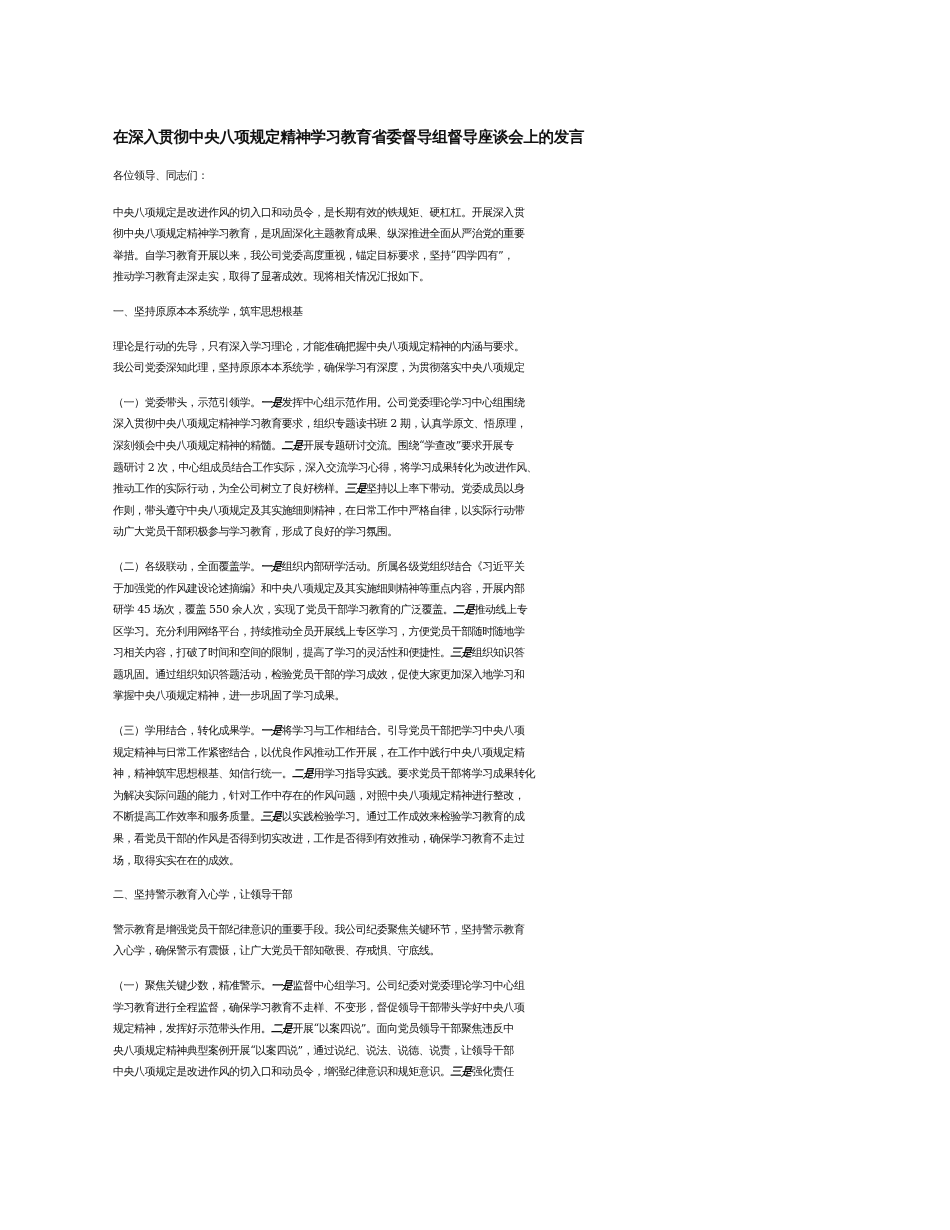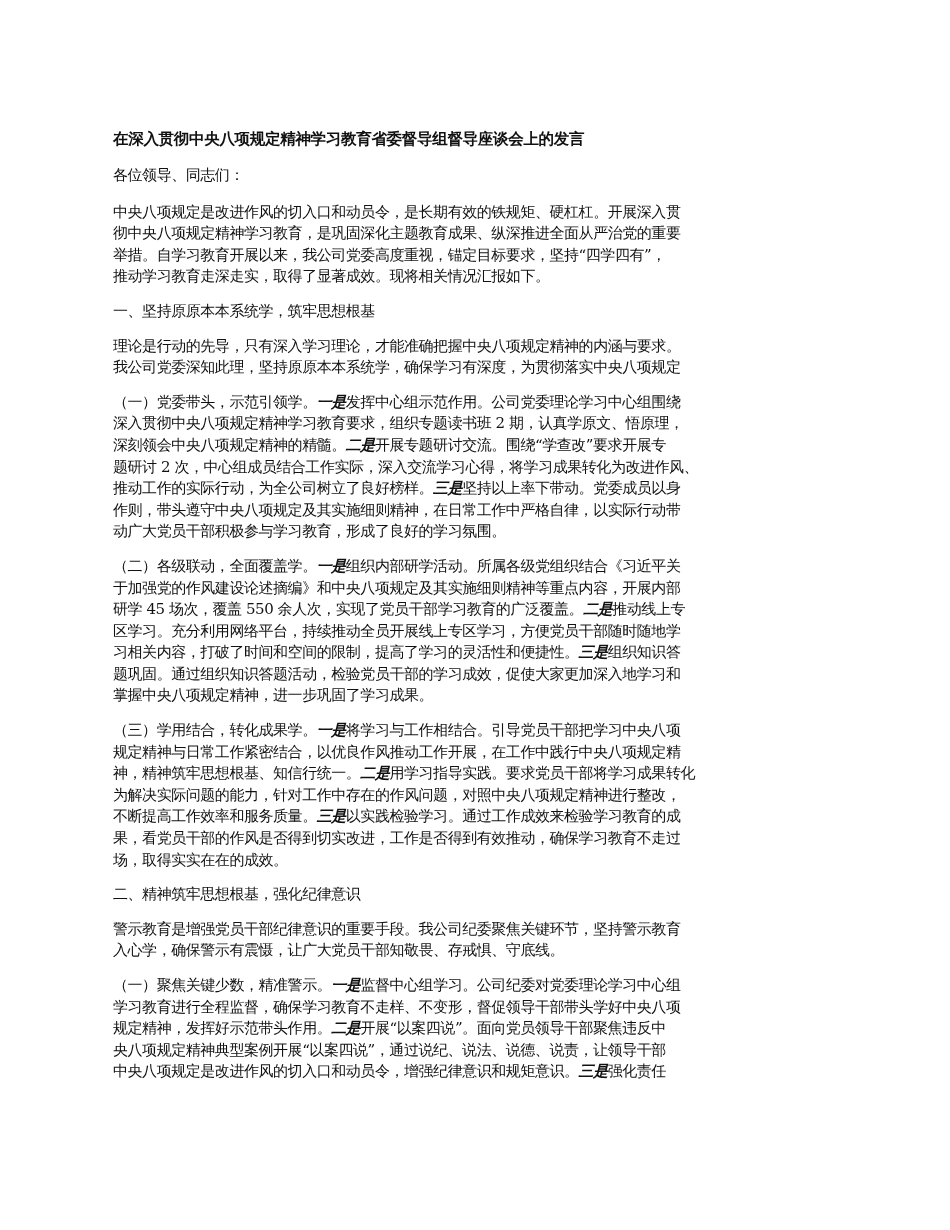--- a/index.html
+++ b/index.html
@@ -1,21 +1,21 @@
 <!DOCTYPE html>
 <html><head>
 <meta charset="utf-8">
 <style>
   html, body { margin: 0; padding: 0; background: #ffffff; }
   body { width: 950px; height: 1230px; position: relative; overflow: hidden;
          font-family: "DejaVu Serif", "Liberation Serif", serif; color: #111111; }
   .page { position: absolute; left: 113px; top: 128px; width: 740px; }
-  .title { font-family: Liberation Sans, sans-serif; font-weight: bold;
+  .title { font-family: Liberation Mono, monospace; font-weight: bold;
            font-size: 15.5px; line-height: 21px; margin: 0 0 16px 0; letter-spacing: -0.3px; white-space: nowrap; }
-  .para { font-size: 15px; line-height: 21.6px; margin: 0 0 13px 0; letter-spacing: -0.45px; }
+  .para { font-size: 11px; line-height: 21.6px; margin: 0 0 13px 0; letter-spacing: -0.45px; }
   .line { display: block; white-space: nowrap; }
   .para.greet { margin-bottom: 15px; }
   b { font-weight: bold; font-family: "DejaVu Sans", "Liberation Sans", sans-serif; font-style: italic; }
 </style>
 </head>
 <body>
 
 <div class="page">
   <div class="title">在深入贯彻中央八项规定精神学习教育省委督导组督导座谈会上的发言</div>
 
@@ -63,21 +63,21 @@
     <span class="line"><span>（三）学用结合，转化成果学。</span><b>一是</b><span>将学习与工作相结合。引导党员干部把学习中央八项</span></span>
     <span class="line">规定精神与日常工作紧密结合，以优良作风推动工作开展，在工作中践行中央八项规定精</span>
     <span class="line"><span>神，精神筑牢思想根基、知信行统一。</span><b>二是</b><span>用学习指导实践。要求党员干部将学习成果转化</span></span>
     <span class="line">为解决实际问题的能力，针对工作中存在的作风问题，对照中央八项规定精神进行整改，</span>
     <span class="line"><span>不断提高工作效率和服务质量。</span><b>三是</b><span>以实践检验学习。通过工作成效来检验学习教育的成</span></span>
     <span class="line">果，看党员干部的作风是否得到切实改进，工作是否得到有效推动，确保学习教育不走过</span>
     <span class="line">场，取得实实在在的成效。</span>
   </div>
 
   <div class="para">
-    <span class="line">二、精神筑牢思想根基，强化纪律意识</span>
+    <span class="line">二、坚持警示教育入心学，让领导干部</span>
   </div>
 
   <div class="para">
     <span class="line">警示教育是增强党员干部纪律意识的重要手段。我公司纪委聚焦关键环节，坚持警示教育</span>
     <span class="line">入心学，确保警示有震慑，让广大党员干部知敬畏、存戒惧、守底线。</span>
   </div>
 
   <div class="para">
     <span class="line"><span>（一）聚焦关键少数，精准警示。</span><b>一是</b><span>监督中心组学习。公司纪委对党委理论学习中心组</span></span>
     <span class="line">学习教育进行全程监督，确保学习教育不走样、不变形，督促领导干部带头学好中央八项</span>

